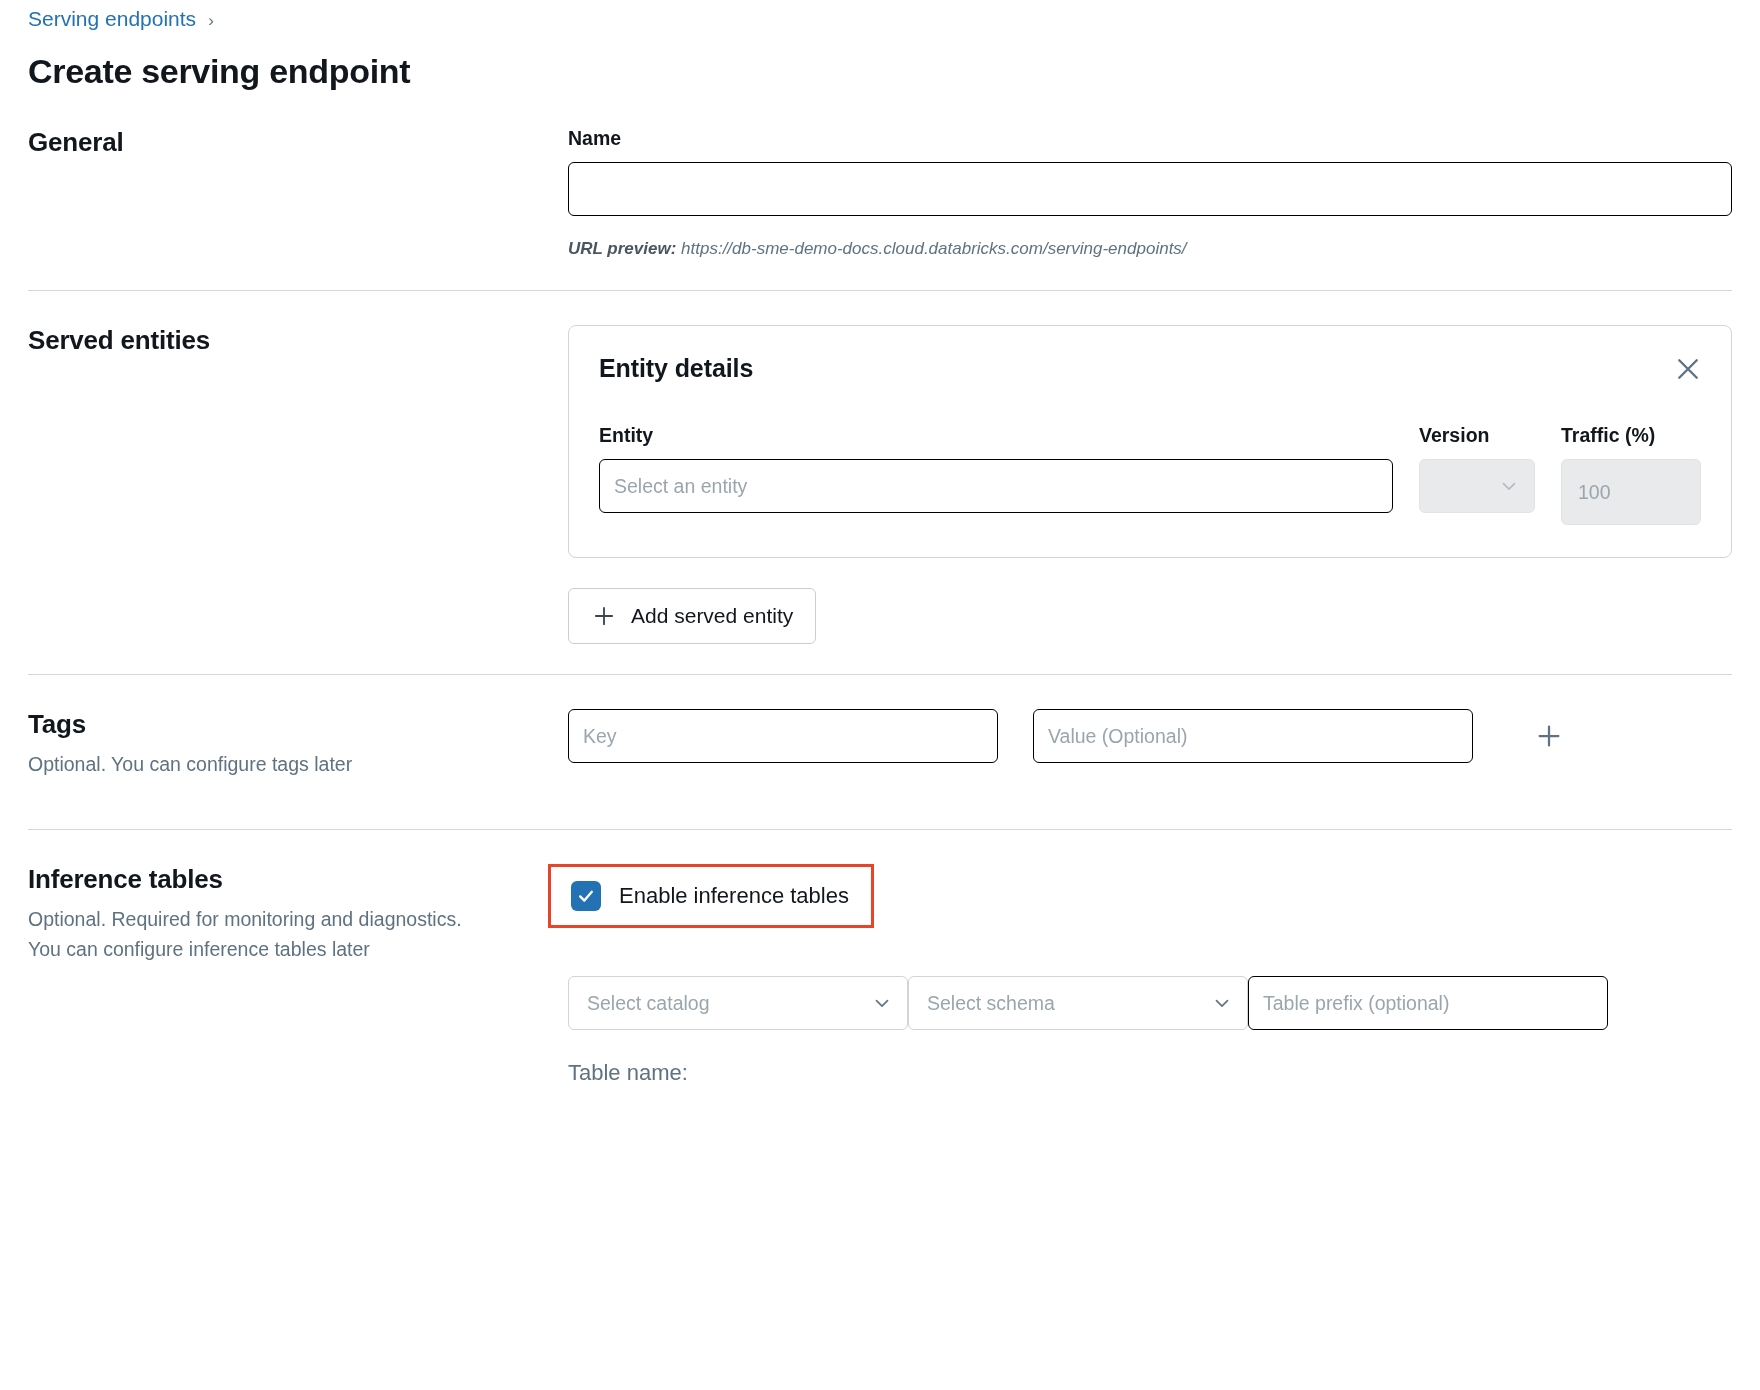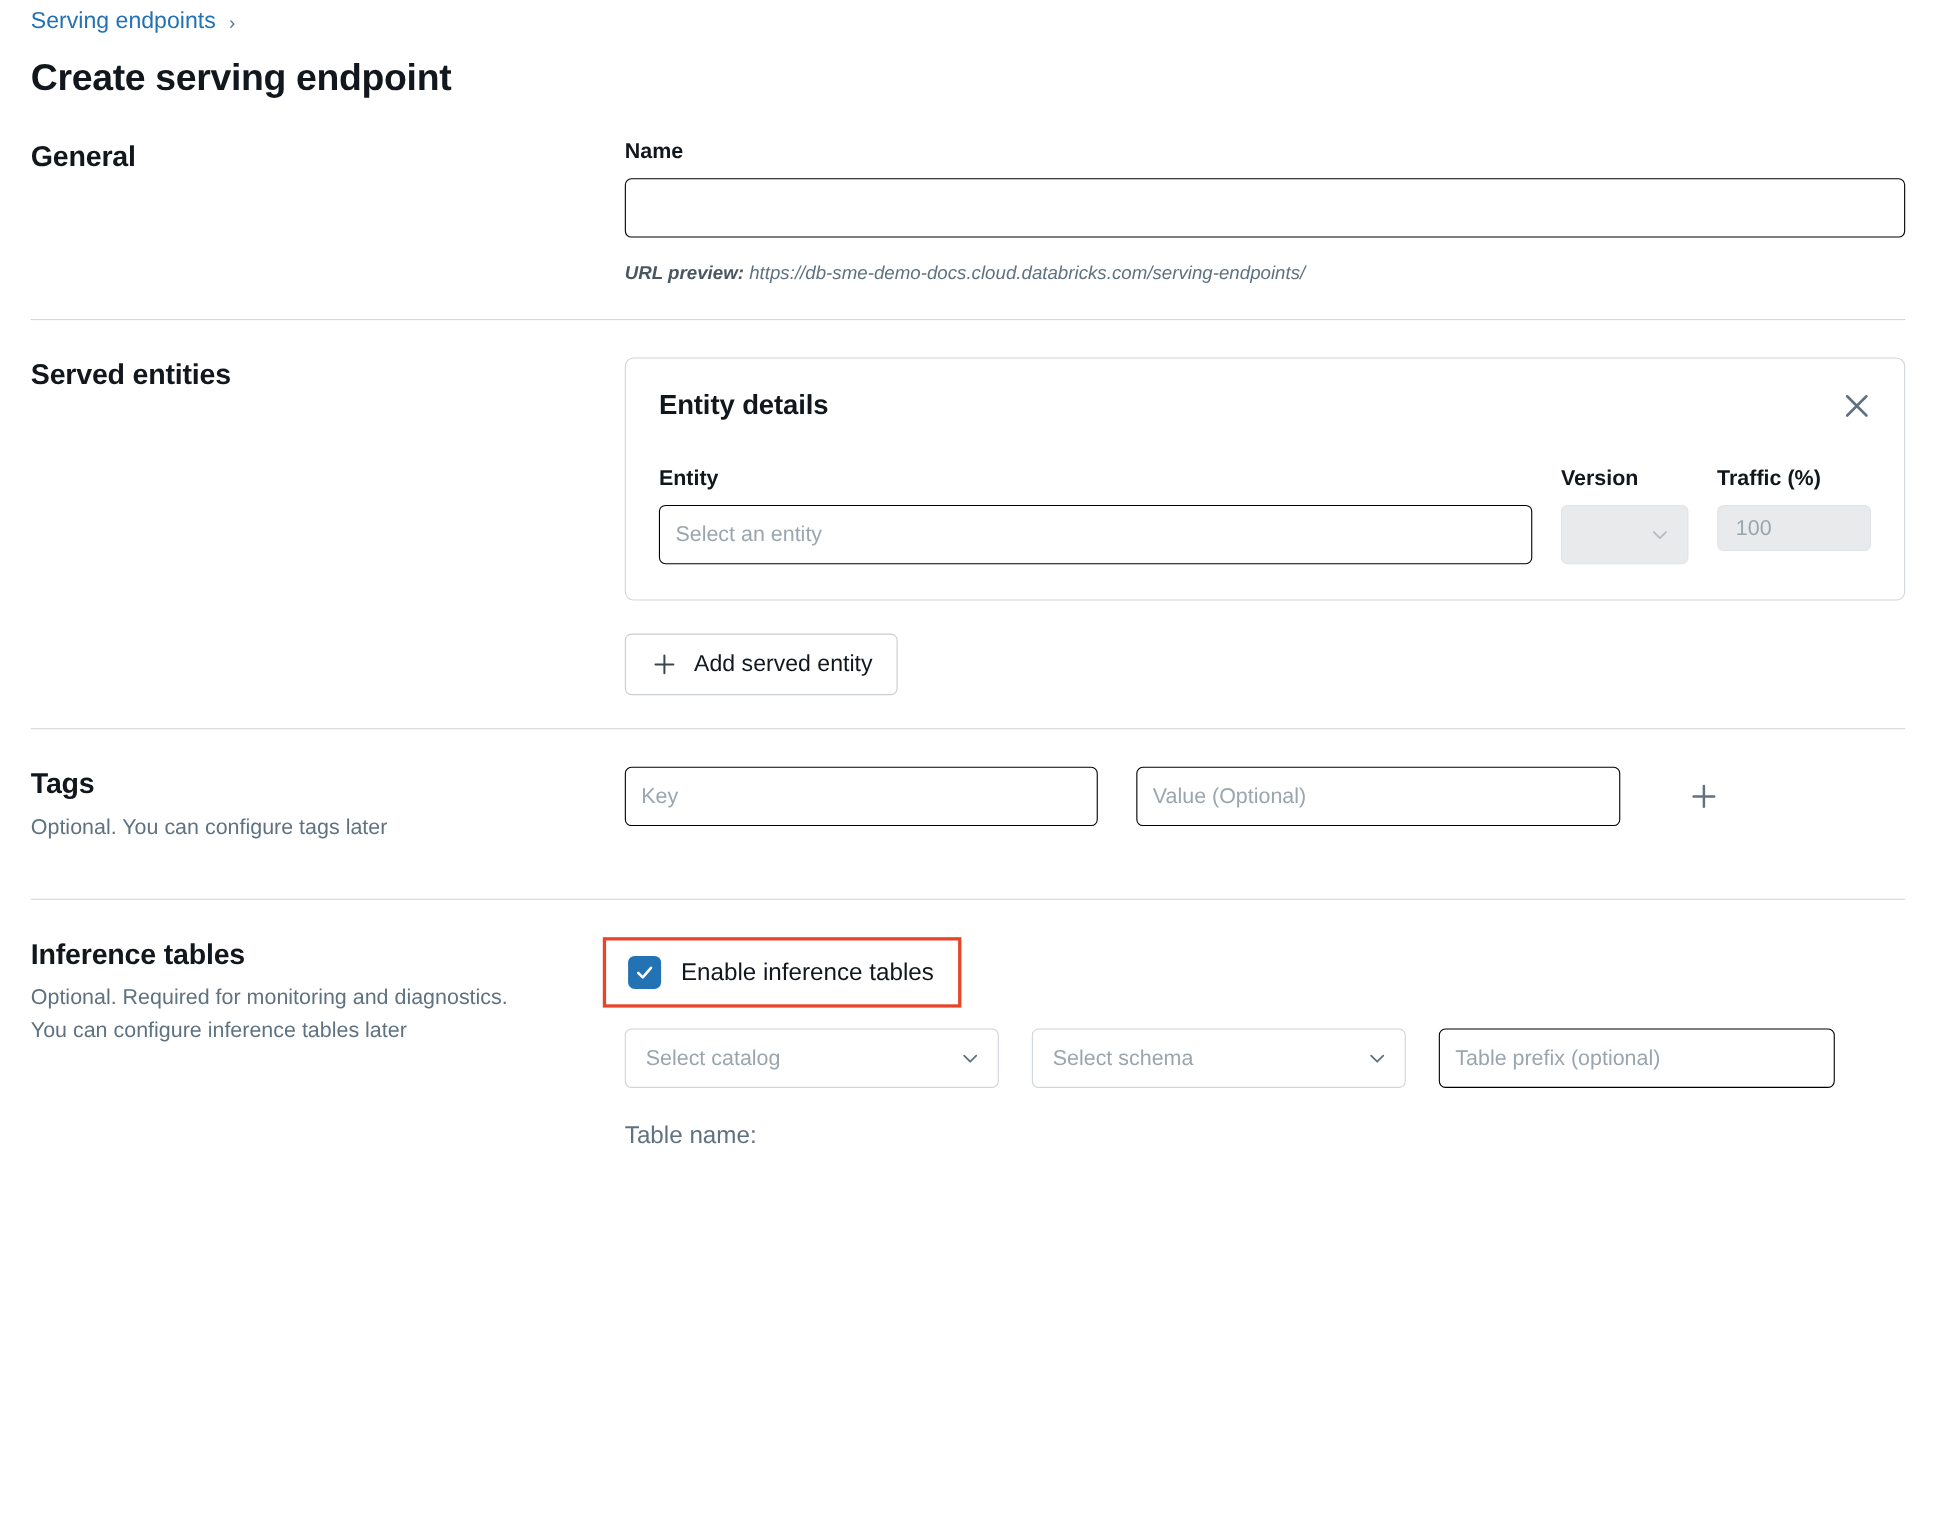--- a/index.html
+++ b/index.html
@@ -150,21 +150,21 @@
     border-radius: 6px;
     background: #e8eaec;
     display: flex;
     align-items: center;
     justify-content: flex-end;
     padding: 0 14px;
     color: #9aa6ae;
     cursor: not-allowed;
   }
   .num-disabled {
-    height: 42px;
+    height: 66px;
     border: 1px solid #e0e4e8;
     border-radius: 6px;
     background: #e8eaec;
     display: flex;
     align-items: center;
     padding: 16px 16px;
     font-size: 19.5px;
     color: #9aa6ae;
     cursor: not-allowed;
   }
@@ -219,22 +219,22 @@
     flex: 0 0 auto;
     cursor: pointer;
   }
   .checkbox-label {
     font-size: 22px;
     color: #11171C;
     cursor: pointer;
   }
   .inference-fields {
     display: flex;
-    gap: 30px;
-    margin-top: 19px;
+    gap: 0;
+    margin-top: 48px;
   }
   .sel {
     height: 54px;
     border: 1px solid #d0d5da;
     border-radius: 6px;
     background: #fff;
     display: flex;
     align-items: center;
     justify-content: space-between;
     padding: 0 14px 0 18px;

